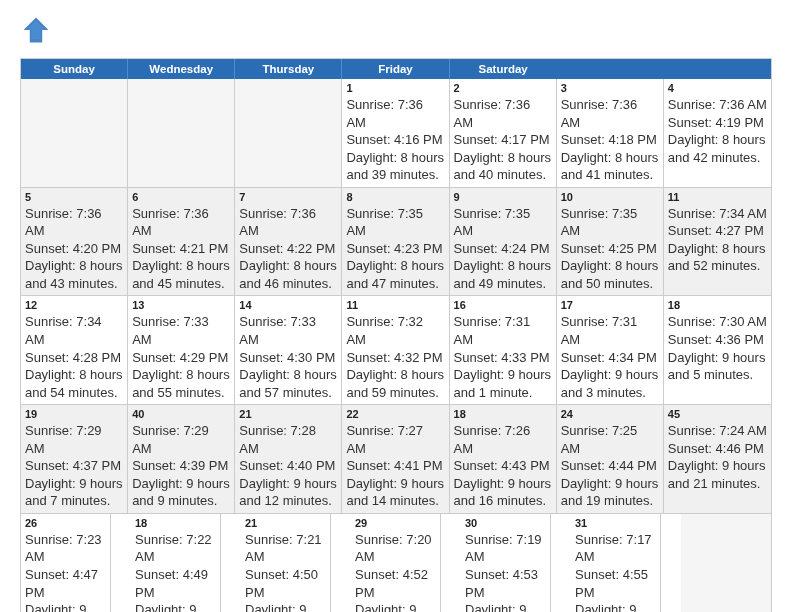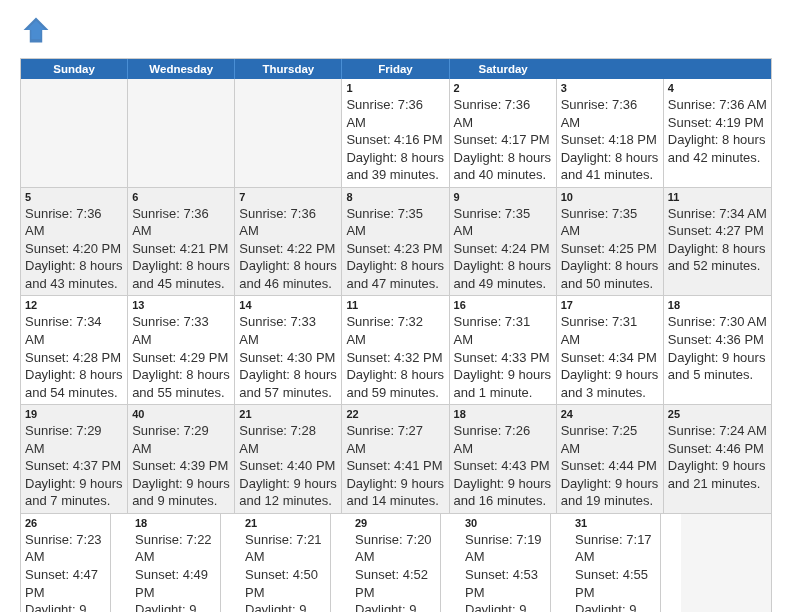--- a/index.html
+++ b/index.html
@@ -242,21 +242,21 @@
           </div>
           <div class="cal-cell shaded">
             <div class="day-num">18</div>
             <div class="cell-text">Sunrise: 7:26 AM<br>Sunset: 4:43 PM<br>Daylight: 9 hours<br>and 16 minutes.</div>
           </div>
           <div class="cal-cell shaded">
             <div class="day-num">24</div>
             <div class="cell-text">Sunrise: 7:25 AM<br>Sunset: 4:44 PM<br>Daylight: 9 hours<br>and 19 minutes.</div>
           </div>
           <div class="cal-cell shaded">
-            <div class="day-num">25</div>
+            <div class="day-num">45</div>
             <div class="cell-text">Sunrise: 7:24 AM<br>Sunset: 4:46 PM<br>Daylight: 9 hours<br>and 21 minutes.</div>
           </div>
         </div>
         <div class="cal-row">
           <div class="cal-cell">
             <div class="day-num">26</div>
             <div class="cell-text">Sunrise: 7:23 AM<br>Sunset: 4:47 PM<br>Daylight: 9 hours<br>and 24 minutes.</div>
           </div>
           <div class="cal-cell">
             <div class="day-num">18</div>

